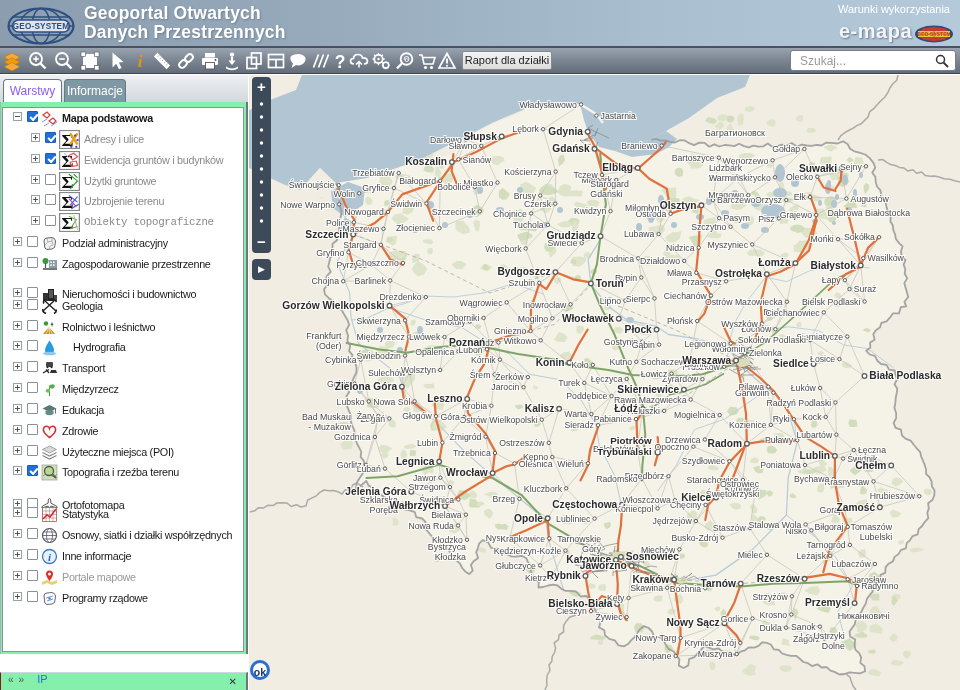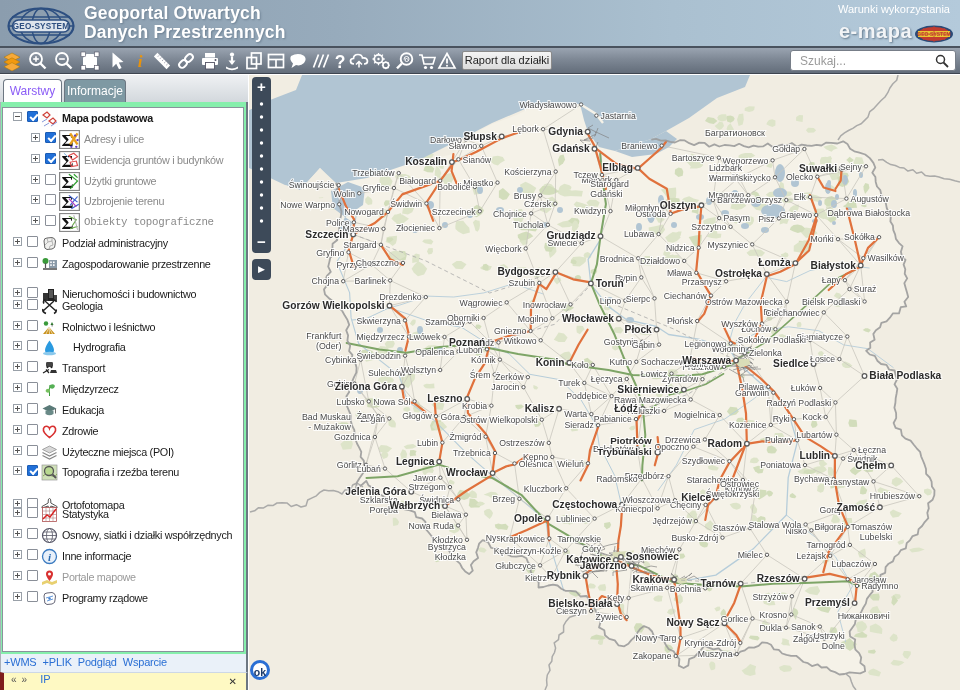--- a/index.html
+++ b/index.html
@@ -49,22 +49,22 @@
 .cb { position:absolute; width:11px; height:11px; border:1px solid #8a8f98; background:#fff; top:3px; border-radius:1px; }
 .cb.on { background:#2170d8; border-color:#1b5cb4; }
 .cb.on::before { content:""; position:absolute; left:2px; top:2px; width:6px; height:3px;
   border-left:2px solid #fff; border-bottom:2px solid #fff; transform:rotate(-48deg); }
 .ic { position:absolute; top:1px; width:17px; height:17px; }
 .lab { position:absolute; top:4px; font-size:10.8px; letter-spacing:-0.3px; white-space:nowrap; }
 #panelfoot { position:absolute; left:0px; top:654px; width:248px; height:18px; background:#eaf1f9;
   border-left:1px solid #aab0b8; border-right:2px solid #6d7782; font-size:11px; letter-spacing:-0.2px; color:#2a6fd4; padding-top:2px; }
 #panelfoot span { margin-left:6px; }
 #panelbottom { position:absolute; left:0px; top:672px; width:248px; height:18px;
-  background:#fef9c3; border-top:1px solid #cdd8e6; font-size:11px; color:#333;
-  border-left:4px solid #7f1d1d; border-right:2px solid #6d7782; }
+  background:#86efac; border-top:1px solid #cdd8e6; font-size:11px; color:#333;
+  border-left:1px solid #7f1d1d; border-right:2px solid #6d7782; }
 
 
 #map { position:absolute; left:249px; top:75px; width:711px; height:615px; background:#f2efe4; overflow:hidden; }
 #zoombar { position:absolute; left:3px; top:2px; width:19px; height:176px; background:#3d4a59; border-radius:4px; }
 #zoombar .zplus,#zoombar .zminus { position:absolute; left:0; width:19px; color:#fff; font-size:15px; font-weight:bold; text-align:center; }
 #zoomarrow { position:absolute; left:3px; top:184px; width:19px; height:21px; background:#3d4a59; border-radius:4px;
   color:#fff; font-size:9px; text-align:center; line-height:21px; }
 #coordbar { position:absolute; left:28px; top:578px; width:234px; height:36px; background:#fff;
   border:1px solid #d0d0d0; border-radius:2px; }
 #okbtn { position:absolute; left:1px; top:585px; width:20px; height:20px; border-radius:50%; background:#fff;
@@ -512,21 +512,20 @@
                 <path d="M3 6 Q3 3 6 3 L11 2.5 Q14 3 14.5 6 L14 10 Q14.5 13 11 14 L6 14.5 Q3 14 3.5 10 Z" fill="#fff" stroke="#667" stroke-width="1"></path>
                 <path d="M5 8 L12 6 M6 11 L12 9" stroke="#4080d0" stroke-width=".8"></path>
                 <circle cx="8.5" cy="8.5" r="1.2" fill="#4080d0"></circle>
               </svg>
             </div>
             <div class="lab" style="left:59px;color:#1a1a1a;">Programy rządowe</div>
           </div>
         </div>
       </div>
     </div>
-  <div id="panelfoot"><span style="margin-left:3px">+WMS</span><span>+PLIK</span><span>Podgląd</span><span>Wsparcie</span></div>
   <div id="panelbottom"><span style="margin-left:7px;color:#555;font-size:10px">«</span><span style="margin-left:5px;color:#555;font-size:10px">»</span><span style="margin-left:13px;color:#2a6fd4">IP</span><span style="position:absolute;right:9px;top:3px;color:#333;font-size:10px">✕</span></div>
 
   <div id="map"><svg width="711" height="615" viewBox="0 0 711 615" font-family="Liberation Sans, sans-serif">
         <rect x="0" y="0" width="711" height="615" fill="#f1ede2"></rect>
         <polygon points="86.9,108.0 121.2,99.8 151.9,89.1 184.6,83.4 204.4,79.1 219.4,61.5 243.3,49.1 268.7,39.6 289.4,29.0 308.8,25.2 327.6,24.4 332.1,28.5 334.3,38.5 335.9,48.6 339.8,58.7 346.1,70.8 362.7,75.8 380.0,72.8 402.3,64.6 407.2,63.8 411.8,65.7 416.6,65.3 421.2,66.9 425.9,67.5 430.9,65.2 435.7,65.4 440.2,68.2 445.1,70.1 450.3,67.6 455.4,67.8 460.2,71.7 465.4,69.4 470.3,71.5 475.5,70.0 480.5,70.4 485.3,71.1 490.1,68.8 494.9,71.1 499.7,72.3 504.5,70.6 509.2,71.7 514.0,71.4 518.8,68.5 523.6,71.9 528.4,71.1 533.2,69.7 538.0,70.7 542.8,68.1 547.9,71.8 552.7,69.6 557.7,70.5 562.7,70.9 567.5,69.8 572.5,70.5 577.3,67.6 582.2,67.8 588.4,68.5 594.2,66.3 598.4,68.9 601.1,73.7 605.3,76.3 610.4,77.6 616.2,79.5 620.8,83.1 624.4,87.9 626.3,92.5 623.3,97.7 626.4,102.1 626.7,106.9 628.0,111.5 631.3,115.1 632.3,119.9 634.8,123.9 636.8,128.2 637.7,132.9 639.5,137.2 641.8,141.4 641.4,146.4 643.9,150.4 644.3,155.1 646.1,159.3 646.9,163.9 649.8,167.8 653.6,171.3 651.9,176.8 652.9,181.3 656.5,184.9 654.6,189.6 656.3,194.2 655.7,198.8 658.2,203.4 655.3,208.1 656.6,212.7 658.0,217.4 659.2,222.0 655.4,226.7 657.2,231.3 651.8,232.1 650.0,238.4 644.0,238.3 640.9,242.7 637.5,246.4 632.4,247.8 631.1,252.3 626.9,255.2 624.3,258.9 625.6,264.8 621.1,267.5 621.3,272.8 617.2,275.8 620.7,279.5 625.8,280.8 628.3,285.7 632.1,289.0 637.5,289.9 640.2,294.7 645.6,295.5 646.6,300.1 647.9,304.6 645.5,309.3 648.3,313.8 647.6,318.5 646.7,323.1 646.4,327.7 645.4,332.7 647.1,338.0 647.2,343.1 644.6,348.0 646.6,352.8 651.9,354.6 652.9,360.3 656.4,363.7 661.6,365.6 664.6,369.5 667.7,373.3 671.1,376.8 672.1,381.3 673.9,385.5 675.6,389.7 677.0,394.1 677.1,398.9 680.7,402.5 682.6,406.6 682.9,411.4 685.5,415.3 685.3,420.2 683.6,424.7 679.1,428.3 679.8,433.4 678.3,437.9 679.3,443.2 675.7,447.1 673.1,451.0 669.6,454.1 668.7,459.4 663.6,461.1 661.1,465.1 657.7,468.2 656.8,473.4 651.8,475.1 649.4,479.1 645.6,481.9 643.9,486.4 639.6,488.7 636.6,492.1 636.2,497.8 631.5,499.8 631.1,504.9 626.3,507.5 622.9,510.9 623.7,516.6 620.6,520.2 617.9,523.9 616.8,528.6 614.4,532.5 612.4,536.7 610.0,540.6 606.8,544.1 605.9,548.9 603.3,552.7 600.6,556.5 601.1,561.4 606.2,564.5 605.5,569.9 606.4,574.6 610.1,578.2 612.2,582.5 611.3,587.9 615.5,591.3 616.1,596.2 611.2,598.4 605.8,597.9 600.5,597.4 595.5,599.0 590.4,599.5 586.1,597.1 581.5,595.7 577.7,592.1 572.5,592.5 568.5,589.3 563.0,591.1 558.9,588.2 554.4,587.0 550.9,583.8 547.2,580.8 542.1,580.9 537.5,579.9 533.2,578.5 529.8,574.8 525.0,574.4 522.0,569.8 517.9,567.8 513.1,567.4 509.6,570.9 505.1,572.6 499.8,572.4 495.9,575.3 491.4,576.7 487.8,580.1 483.0,579.5 478.0,579.1 473.6,577.0 469.7,573.3 464.3,574.4 459.8,572.7 455.4,570.6 452.2,574.6 448.7,578.3 445.3,582.1 440.1,584.2 439.3,590.4 434.6,593.0 429.8,590.6 430.4,584.1 427.2,580.4 424.6,576.3 419.6,574.1 416.9,570.1 414.7,565.3 410.9,562.2 405.1,561.6 403.1,556.5 399.7,553.0 395.0,551.1 391.1,553.9 388.3,557.8 385.8,561.9 382.3,565.1 379.4,568.8 375.2,571.3 369.4,570.3 365.8,565.4 360.3,563.9 356.0,560.2 355.3,555.2 350.0,552.4 351.7,546.3 348.7,542.4 347.7,537.6 345.5,533.3 343.5,528.9 340.1,525.2 337.7,521.0 331.5,521.5 327.0,516.5 321.2,515.9 316.4,515.8 312.3,513.7 308.6,510.5 304.1,509.7 299.2,510.5 294.4,512.0 289.5,512.5 289.7,507.5 286.5,503.9 283.6,500.2 281.5,496.2 282.5,490.9 279.0,487.4 277.4,483.2 272.7,480.8 267.2,481.7 262.0,481.3 257.4,478.6 252.3,477.7 248.5,473.3 242.1,472.8 239.1,467.2 233.7,465.2 230.1,468.7 228.9,473.1 227.2,477.3 229.1,483.0 224.6,486.2 221.9,490.0 223.8,495.7 220.1,499.1 216.2,496.4 213.2,493.0 211.0,488.7 207.6,485.6 204.8,482.0 201.8,478.5 198.7,473.7 192.1,472.6 189.7,467.1 185.0,464.7 182.3,460.7 179.3,457.0 176.1,453.4 176.5,446.9 173.1,443.5 167.2,442.1 165.8,437.1 160.9,435.3 155.7,434.3 150.7,432.5 145.9,430.6 141.2,428.1 138.3,424.4 134.7,421.5 130.5,419.1 126.5,416.5 123.6,412.8 119.5,410.4 117.3,405.9 113.2,409.5 108.7,412.8 105.5,417.4 107.1,412.6 107.9,407.5 110.5,403.2 113.4,399.1 116.1,394.8 115.3,390.3 114.8,385.6 111.6,381.8 112.3,376.8 110.2,372.6 108.0,368.5 106.4,364.2 105.7,359.6 105.3,354.9 103.1,350.8 101.8,346.0 102.1,340.8 100.1,336.1 98.1,331.4 98.5,326.2 97.4,321.3 100.2,316.9 99.5,311.0 103.0,306.9 105.0,302.2 107.3,297.6 107.6,292.7 106.4,288.3 102.4,284.9 103.4,279.8 100.1,276.1 101.2,270.8 98.4,265.7 99.1,260.4 97.2,255.3 100.2,249.9 98.4,244.7 95.8,240.6 93.4,236.2 89.9,232.9 86.2,229.7 83.2,225.8 79.4,222.7 76.0,219.3 75.0,214.4 78.2,210.3 76.3,205.2 77.9,200.8 81.8,196.8 79.2,191.6 80.3,187.1 81.3,182.5 85.8,178.7 83.4,173.5 83.6,168.8 88.3,165.0 85.8,159.8 90.1,155.9 90.2,151.2 90.3,146.5 91.9,141.5 92.5,136.4 90.8,131.4 90.4,126.3 90.9,121.5 86.5,117.6 89.0,112.3 86.9,108.0 86.9,108.0" fill="#f5f2e8" stroke="none"></polygon>
         <polygon points="195.1,89.6 194.5,94.0 191.5,93.6 189.8,92.1 188.4,89.6 189.6,86.7 191.5,84.6 193.2,87.2" fill="#dde4c9"></polygon>
         <polygon points="241.9,193.2 241.4,194.6 238.6,195.9 235.0,194.9 231.8,194.0 231.3,192.2 234.1,190.7 238.6,190.4 242.9,191.2" fill="#dde4c9"></polygon>
         <polygon points="153.4,144.3 151.3,149.2 147.8,149.3 145.4,144.3 147.9,139.4 151.8,137.9" fill="#dde4c9"></polygon>
         <polygon points="206.3,102.3 205.3,104.8 198.7,105.5 194.2,104.0 188.8,102.3 194.8,100.8 198.7,99.6 204.9,100.0" fill="#dde4c9"></polygon>
         <polygon points="165.0,133.6 163.2,137.3 158.9,139.5 153.1,138.6 154.0,133.6 155.4,130.5 158.9,128.5 164.3,128.8" fill="#dde4c9"></polygon>

